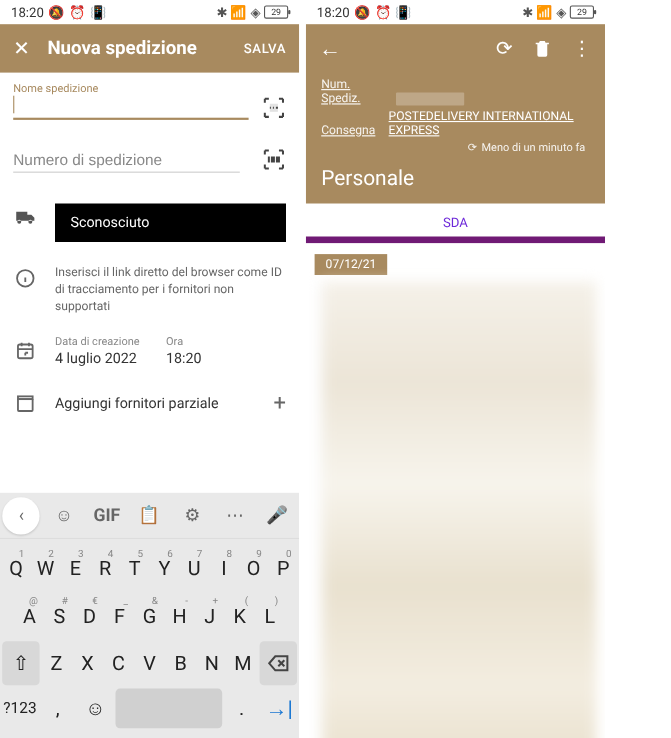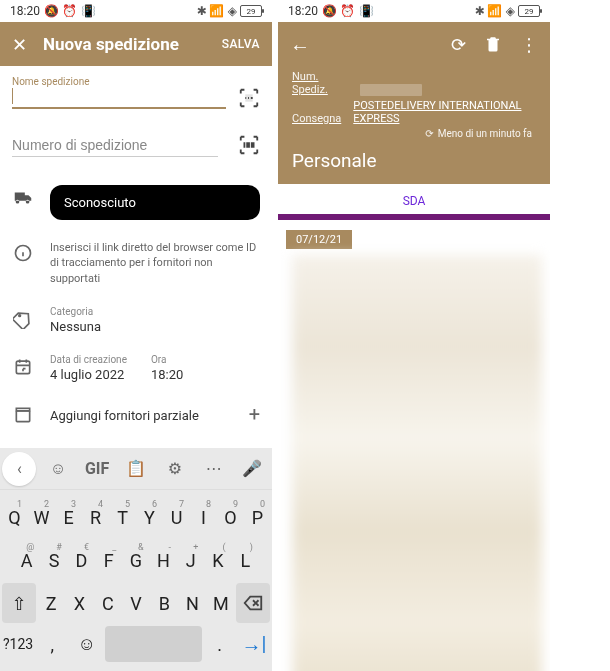--- a/index.html
+++ b/index.html
@@ -31,21 +31,21 @@
   .scan-i { width: 22px; height: 22px; color: #444; display: flex; align-items: center; justify-content: center; }
 
   .numsped { margin-top: 24px; display: flex; align-items: center; gap: 20px; }
   .numsped-input { flex: 1; border: none; border-bottom: 1px solid #ccc; height: 24px; font-size: 14px; color: #555; outline: none; }
   .numsped-input::placeholder { color: #888; }
 
   .list { margin-top: 18px; }
   .row { display: flex; align-items: flex-start; padding: 10px 12px; gap: 16px; min-height: 44px; }
   .row-icon { width: 22px; height: 22px; color: #666; display: flex; align-items: center; justify-content: center; flex-shrink: 0; margin-top: 2px; }
   .row-body { flex: 1; }
-  .pill-black { background: #000; color: #fff; border-radius: 12px; padding: 10px 14px; font-size: 13px; flex: 1; }
+  .pill-black { background: #000; color: #fff; border-radius: 0; padding: 10px 14px; font-size: 13px; flex: 1; }
   .help-text { font-size: 11px; color: #666; line-height: 1.4; }
   .cat-label { font-size: 10px; color: #888; }
   .cat-val { font-size: 13px; color: #333; margin-top: 2px; }
   .checkbox { width: 16px; height: 16px; border: 2px solid #666; border-radius: 2px; margin: 3px; }
   .dc-group { display: flex; gap: 24px; }
   .dc-sub { }
   .dc-lbl { font-size: 10px; color: #888; }
   .dc-val { font-size: 13px; color: #333; margin-top: 2px; }
   .plus { font-size: 20px; color: #666; align-self: center; }
 
@@ -149,32 +149,20 @@
       <div class="row">
         <div class="row-icon">
           <svg viewBox="0 0 24 24" width="20" height="20" fill="none" stroke="#666" stroke-width="2">
               <circle cx="12" cy="12" r="9"></circle>
               <path d="M12 8h.01M11 12h1v4"></path>
             </svg>
         </div>
         <div class="row-body help-text">Inserisci il link diretto del browser come ID di tracciamento per i fornitori non supportati</div>
       </div>
 
-      <div class="row">
-        <div class="row-icon">
-          <svg viewBox="0 0 24 24" width="20" height="20" fill="none" stroke="#666" stroke-width="2">
-              <path d="M3 11l9-8 9 8v10H3z" transform="rotate(45 12 12)"></path>
-              <circle cx="8" cy="8" r="1" fill="#666"></circle>
-            </svg>
-        </div>
-        <div class="row-body">
-          <div class="cat-label">Categoria</div>
-          <div class="cat-val">Nessuna</div>
-        </div>
-      </div>
 
 
       <div class="row">
         <div class="row-icon">
           <svg viewBox="0 0 24 24" width="20" height="20" fill="none" stroke="#666" stroke-width="2">
               <rect x="4" y="5" width="16" height="15" rx="2"></rect>
               <path d="M8 3v4M16 3v4M4 10h16"></path>
               <path d="M12 14h3M12 14v3" stroke-width="2"></path>
             </svg>
         </div>

